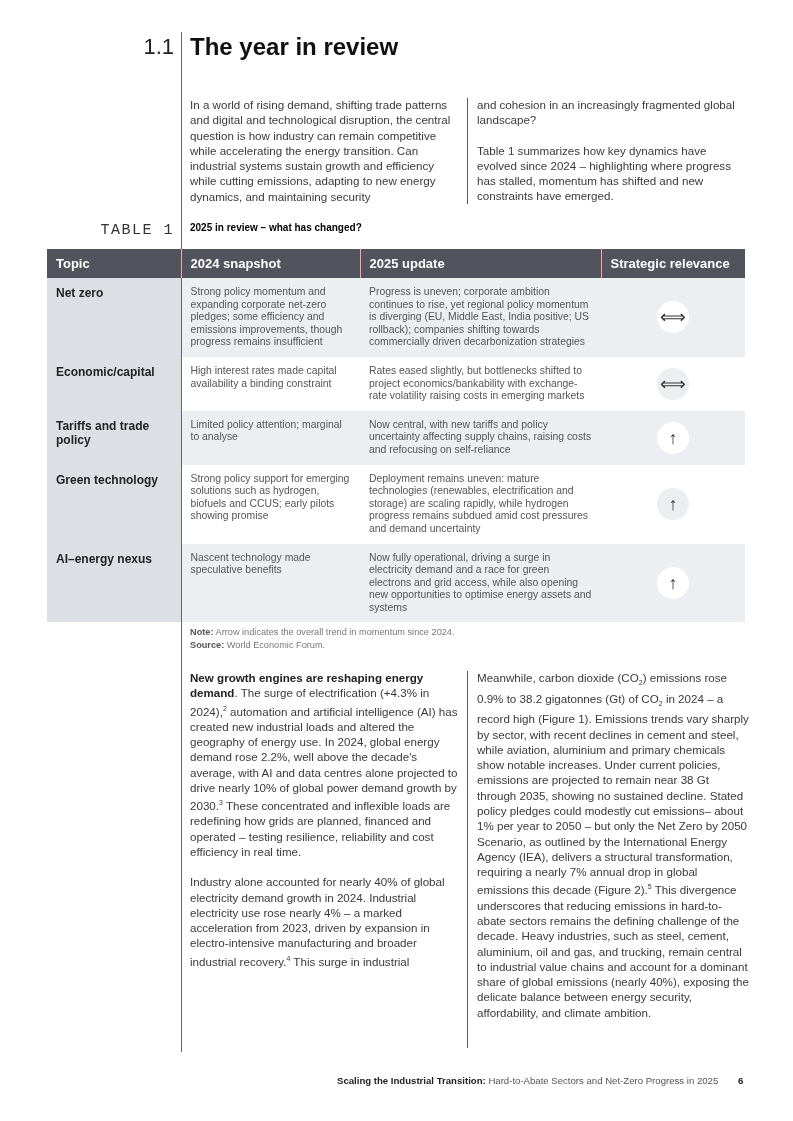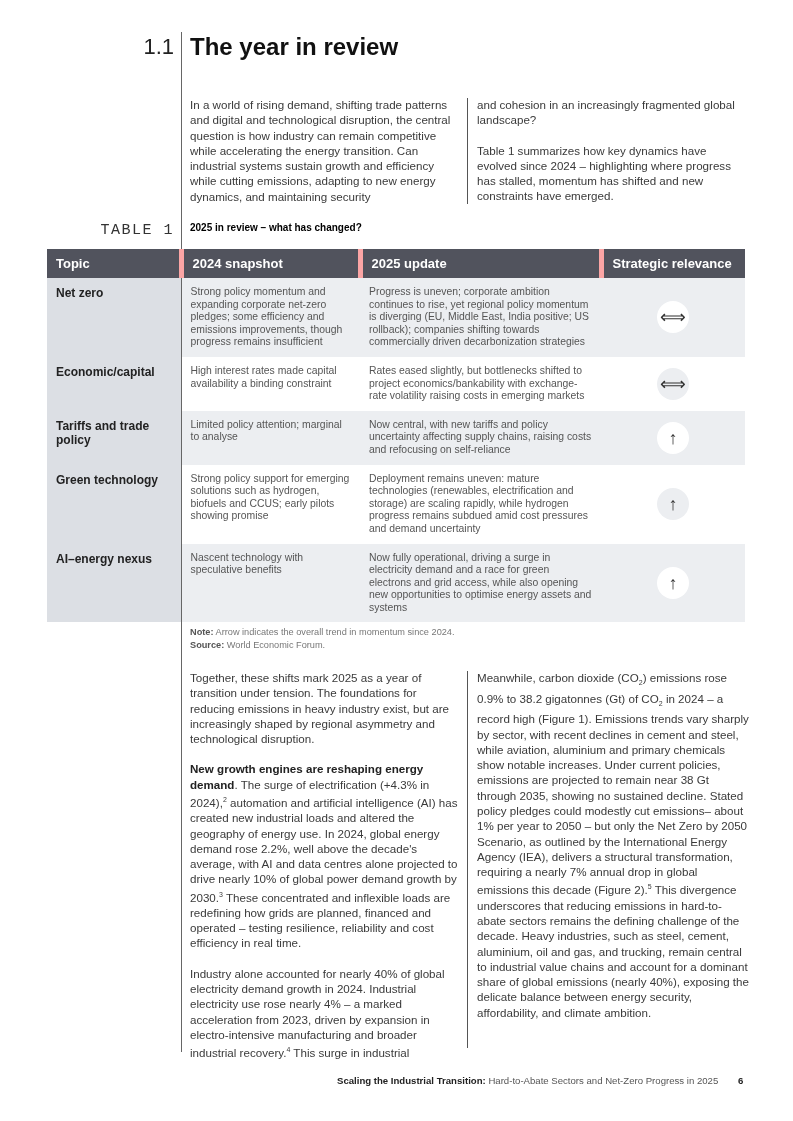--- a/index.html
+++ b/index.html
@@ -6,21 +6,21 @@
   body { width: 793px; height: 1121px; position: relative; font-family: "Liberation Sans", sans-serif; color: #222; overflow: hidden; }
   .vrule { position: absolute; left: 181px; width: 1px; background: #666; }
   .sec-num { position: absolute; left: 132px; top: 34px; width: 42px; text-align: right; font-size: 22px; color: #222; }
   .title { position: absolute; left: 190px; top: 33px; font-size: 24px; font-weight: bold; color: #111; }
   .col { position: absolute; font-size: 11.6px; line-height: 15.3px; color: #3a3a3a; }
   .col p { margin: 0 0 15px 0; }
   .col-rule { position: absolute; width: 1px; background: #555; }
   .tbl-label { position: absolute; left: 100px; top: 222px; width: 74px; text-align: right; font-family: "Liberation Mono", monospace; font-size: 15px; letter-spacing: 1.5px; color: #333; }
   .tbl-title { position: absolute; left: 190px; top: 222px; font-size: 10px; font-weight: bold; color: #000000; }
   table { position: absolute; left: 47px; top: 249px; width: 698px; border-collapse: collapse; table-layout: fixed; }
-  th { background: #51535d; color: #fff; font-size: 13px; font-weight: bold; text-align: left; padding: 7px 9px; height: 14px; border-right: 5px solid #fca5a5; }
+  th { background: #51535d; color: #fff; font-size: 13px; font-weight: bold; text-align: left; padding: 7px 9px; height: 14px; border-right: 1px solid #fca5a5; }
   th:last-child { border-right: none; }
   td { font-size: 10.4px; line-height: 12.6px; color: #555; vertical-align: top; padding: 8px 9px 8px 9px; }
   td.topic { background: #dcdfe4; color: #222; font-size: 12px; font-weight: bold; line-height: 14px; border-right: 1px solid #666; }
   tr.shade td.cell { background: #eceef1; }
   tr.plain td.cell { background: #ffffff; }
   td.icon-cell { text-align: center; vertical-align: middle; padding: 0; }
   .circle { display: inline-block; width: 32px; height: 32px; border-radius: 50%; line-height: 32px; text-align: center; font-size: 18px; color: #333; }
   tr.shade .circle { background: #ffffff; }
   tr.plain .circle { background: #eceef1; }
   .note { position: absolute; left: 190px; top: 626px; font-size: 9.2px; line-height: 12.5px; color: #777; }
@@ -85,34 +85,33 @@
       <td class="cell icon-cell"><span class="circle">↑</span></td>
     </tr>
     <tr class="plain" style="height:78px;">
       <td class="topic">Green technology</td>
       <td class="cell">Strong policy support for emerging solutions such as hydrogen, biofuels and CCUS; early pilots showing promise</td>
       <td class="cell">Deployment remains uneven: mature technologies (renewables, electrification and storage) are scaling rapidly, while hydrogen progress remains subdued amid cost pressures and demand uncertainty</td>
       <td class="cell icon-cell"><span class="circle">↑</span></td>
     </tr>
     <tr class="shade" style="height:78px;margin-left:44px;">
       <td class="topic">AI–energy nexus</td>
-      <td class="cell">Nascent technology with speculative benefits</td>
+      <td class="cell">Nascent technology made speculative benefits</td>
       <td class="cell">Now fully operational, driving a surge in electricity demand and a race for green electrons and grid access, while also opening new opportunities to optimise energy assets and systems</td>
       <td class="cell icon-cell"><span class="circle">↑</span></td>
     </tr>
   </tbody>
 </table>
 
 <div class="note">
   <div><b>Note:</b><span> Arrow indicates the overall trend in momentum since 2024.</span></div>
   <div><b>Source:</b><span> World Economic Forum.</span></div>
 </div>
 
 <div class="col" style="left:190px;top:670px;width:268px;">
-  <p>Together, these shifts mark 2025 as a year of transition under tension. The foundations for reducing emissions in heavy industry exist, but are increasingly shaped by regional asymmetry and technological disruption.</p>
   <p><b style="color:#222;">New growth engines are reshaping energy demand</b><span>. The surge of electrification (+4.3% in 2024),</span><sup>2</sup><span> automation and artificial intelligence (AI) has created new industrial loads and altered the geography of energy use. In 2024, global energy demand rose 2.2%, well above the decade's average, with AI and data centres alone projected to drive nearly 10% of global power demand growth by 2030.</span><sup>3</sup><span> These concentrated and inflexible loads are redefining how grids are planned, financed and operated – testing resilience, reliability and cost efficiency in real time.</span></p>
   <p><span>Industry alone accounted for nearly 40% of global electricity demand growth in 2024. Industrial electricity use rose nearly 4% – a marked acceleration from 2023, driven by expansion in electro-intensive manufacturing and broader industrial recovery.</span><sup>4</sup><span> This surge in industrial</span></p>
 </div>
 <div class="col-rule" style="left:467px;top:671px;height:377px;"></div>
 <div class="col" style="left:477px;top:670px;width:272px;">
   <p><span>Meanwhile, carbon dioxide (CO</span><sub>2</sub><span>) emissions rose 0.9% to 38.2 gigatonnes (Gt) of CO</span><sub>2</sub><span> in 2024 – a record high (Figure 1). Emissions trends vary sharply by sector, with recent declines in cement and steel, while aviation, aluminium and primary chemicals show notable increases. Under current policies, emissions are projected to remain near 38 Gt through 2035, showing no sustained decline. Stated policy pledges could modestly cut emissions– about 1% per year to 2050 – but only the Net Zero by 2050 Scenario, as outlined by the International Energy Agency (IEA), delivers a structural transformation, requiring a nearly 7% annual drop in global emissions this decade (Figure 2).</span><sup>5</sup><span> This divergence underscores that reducing emissions in hard-to-abate sectors remains the defining challenge of the decade. Heavy industries, such as steel, cement, aluminium, oil and gas, and trucking, remain central to industrial value chains and account for a dominant share of global emissions (nearly 40%), exposing the delicate balance between energy security, affordability, and climate ambition.</span></p>
 </div>
 
 <div class="footer"><b>Scaling the Industrial Transition:</b><span> Hard-to-Abate Sectors and Net-Zero Progress in 2025</span></div>
 <div class="pagenum">6</div>

